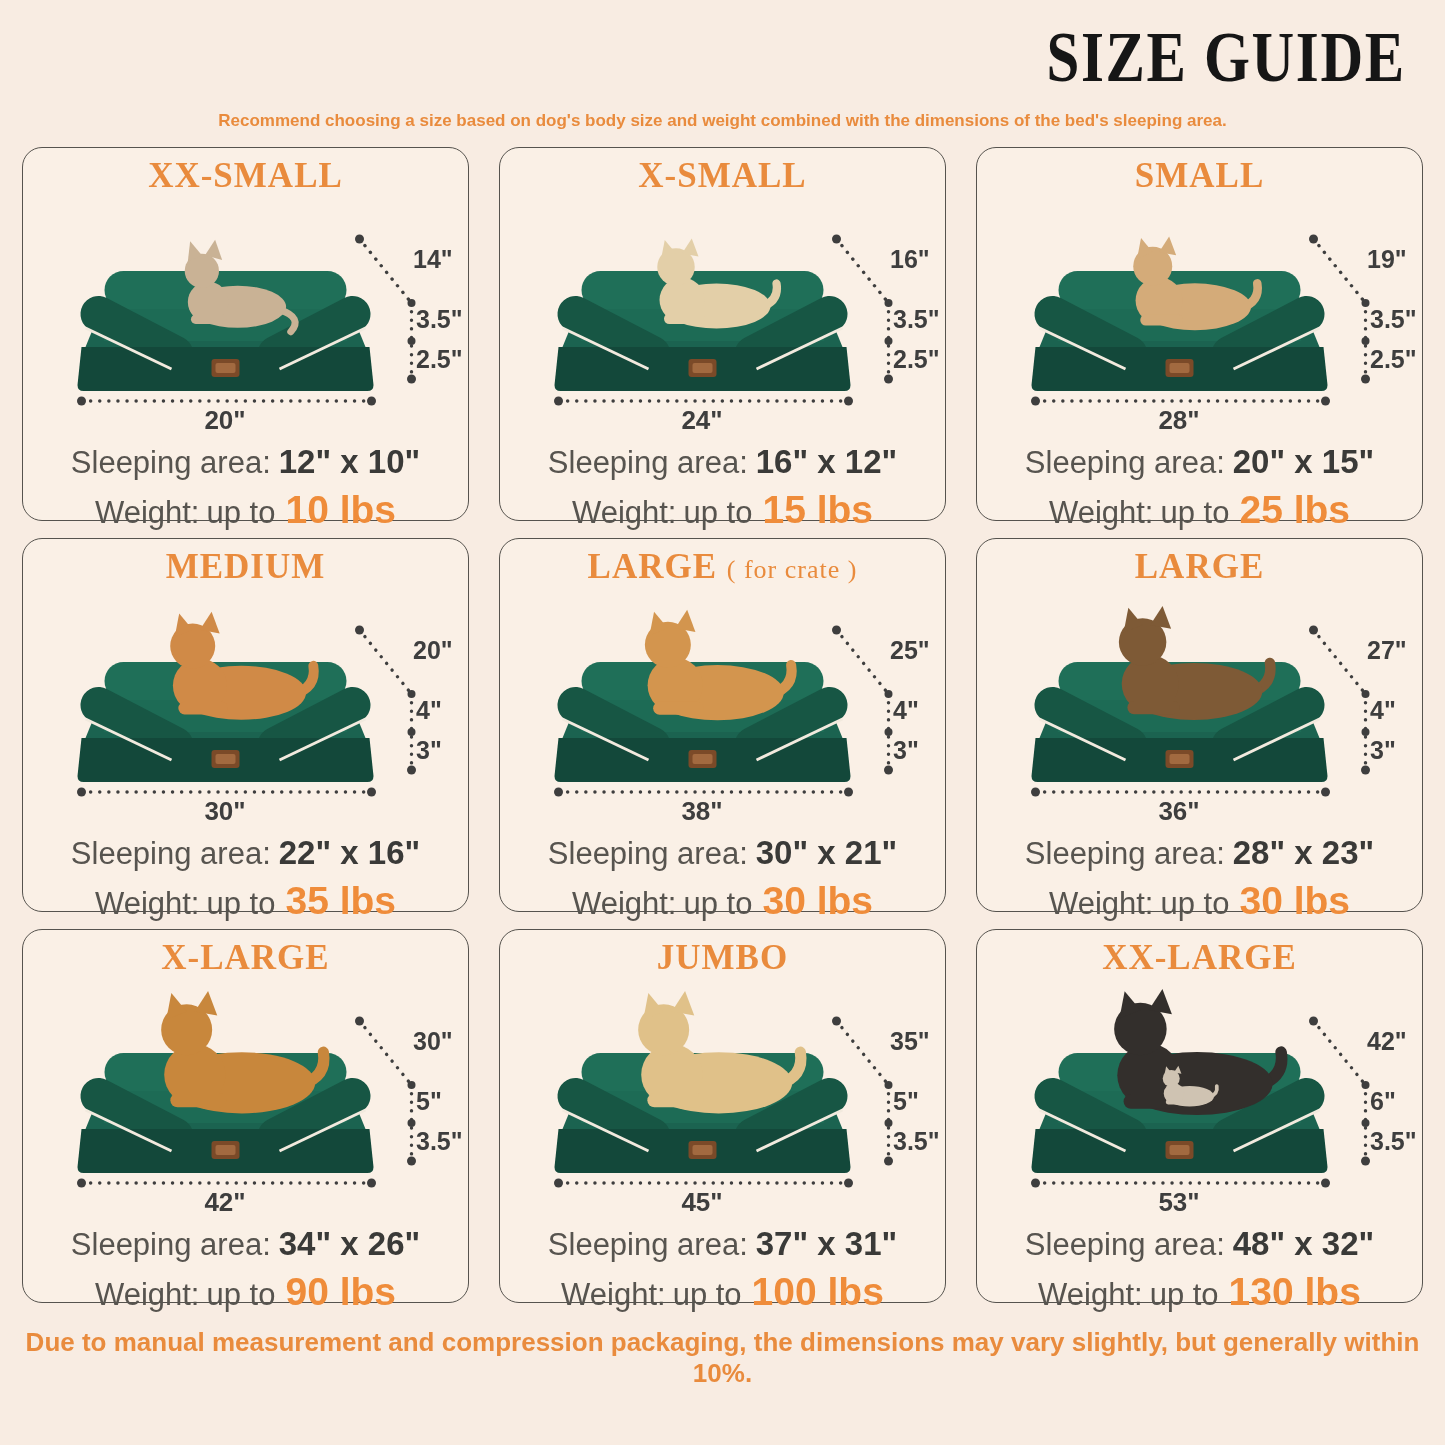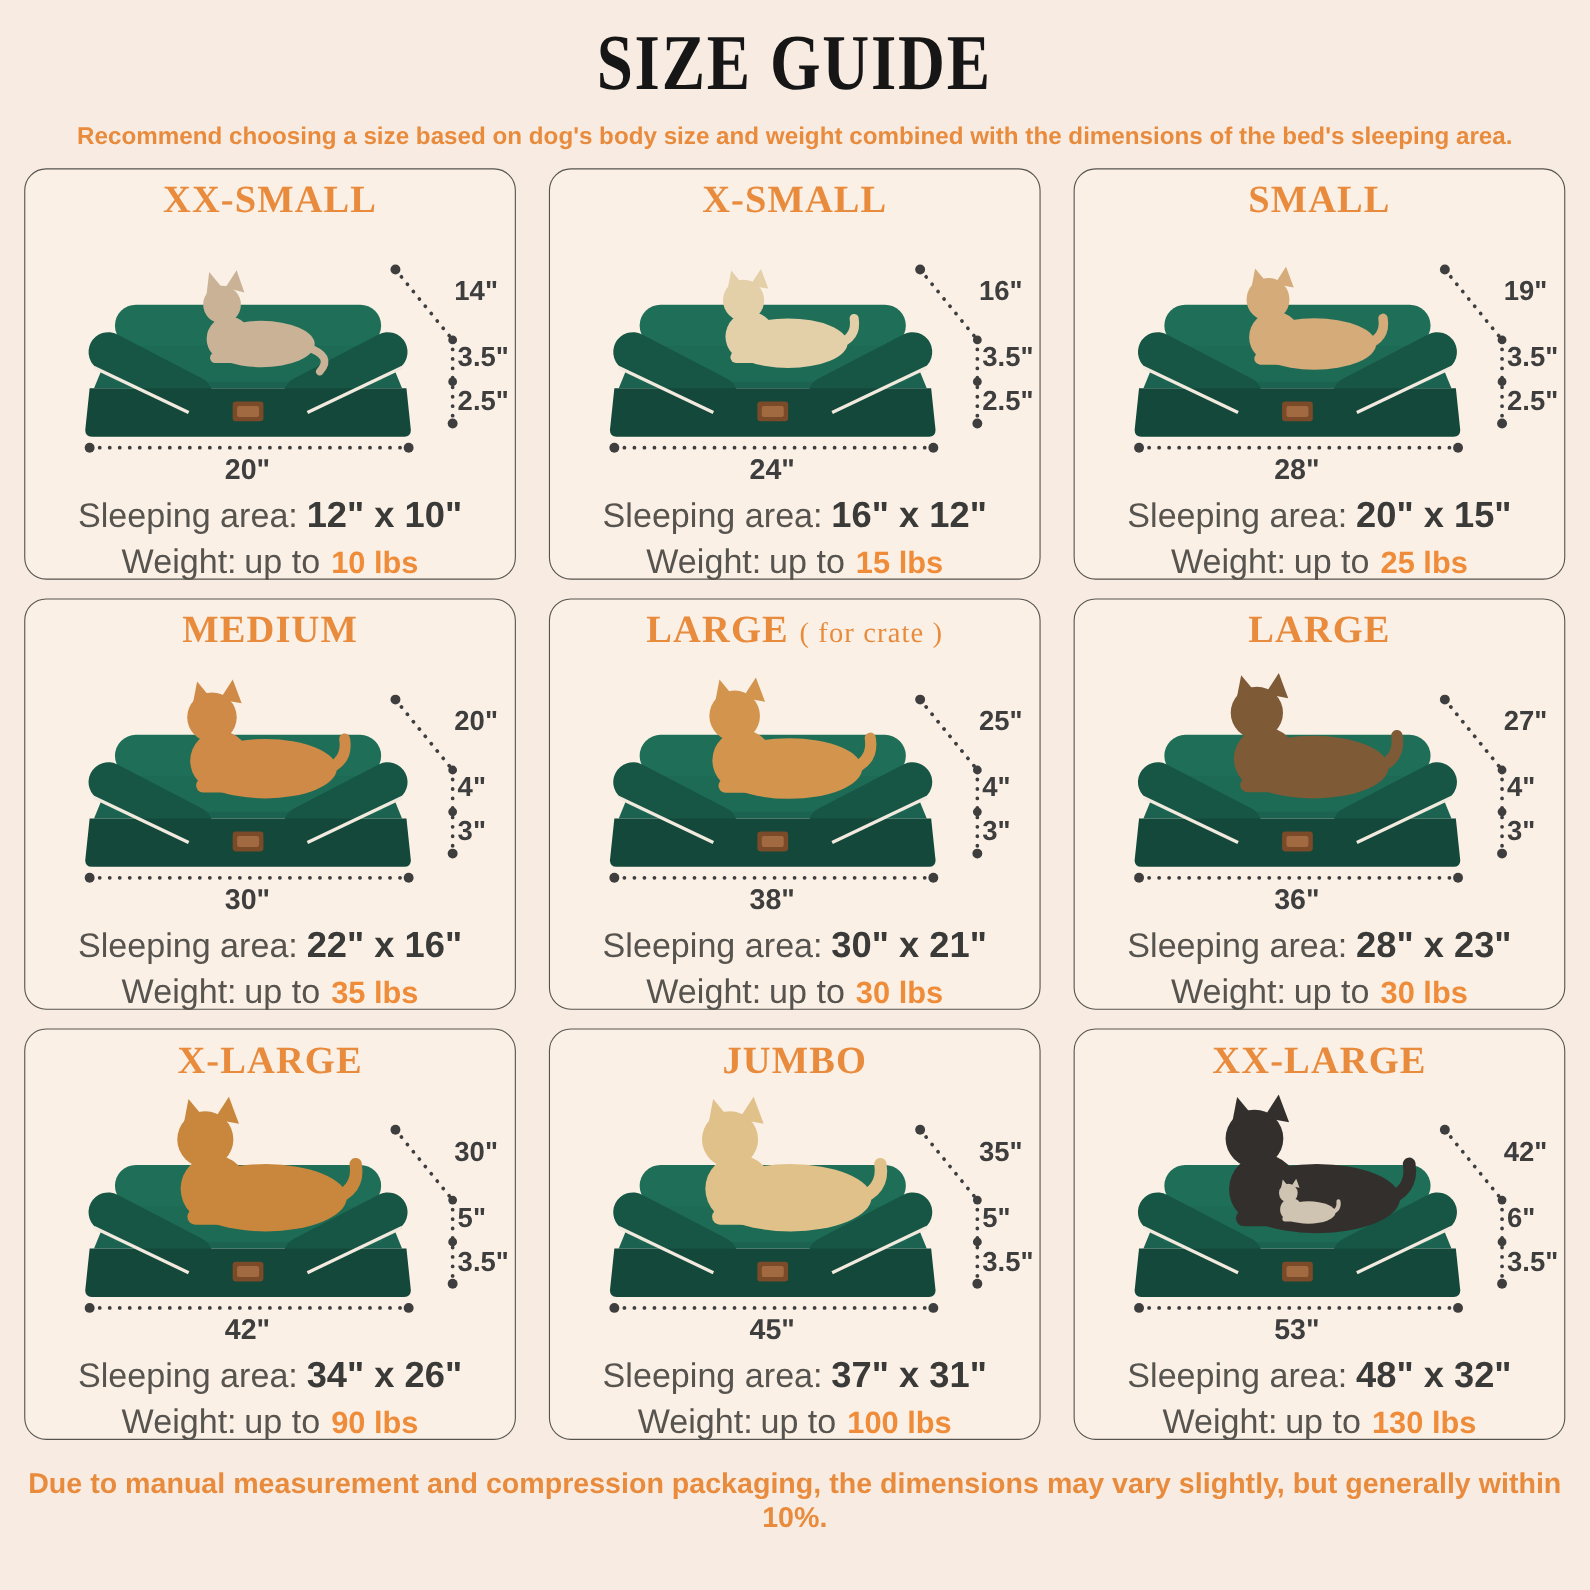--- a/index.html
+++ b/index.html
@@ -2,30 +2,30 @@
 <html><head>
 <meta charset="utf-8">
 <style>
   html,body{margin:0;padding:0;}
   body{
     width:1445px;height:1445px;
     background:#f8ece2;
     font-family:"Liberation Sans",sans-serif;
     overflow:hidden;
   }
-  .page-title{text-align:center;margin:16px 0 12px;}
+  .page-title{text-align:right;margin:16px 0 12px;}
   .page-title .t{
     display:inline-block;
     font-family:"Liberation Serif",serif;
     font-weight:bold;font-size:72px;color:#161616;
     transform:scaleX(.82);letter-spacing:2px;white-space:nowrap;
   }
   .subtitle{
     text-align:center;color:#e98b3d;font-weight:bold;
-    font-size:22px;margin:8px 10px 0;
+    font-size:17px;margin:8px 10px 0;
   }
   .grid{
     display:grid;grid-template-columns:repeat(3,447px);
     gap:17px 30px;padding:0 22px;margin-top:16px;
   }
   .card{
     position:relative;height:374px;box-sizing:border-box;
     border:1.5px solid #56534e;border-radius:20px;
     background:#faf0e6;text-align:center;padding-top:8px;
   }
@@ -39,21 +39,21 @@
   .scene-svg{position:absolute;left:0;top:0;width:100%;height:100%;}
   .dim{position:absolute;font-weight:bold;color:#3e3e3e;font-size:25px;white-space:nowrap;}
   .dim-depth{left:390px;top:48px;}
   .dim-bolster{left:393px;top:108px;}
   .dim-base{left:393px;top:148px;}
   .dim-width{left:56px;top:208px;width:292px;text-align:center;font-size:26px;}
   .sleep-line{margin:8px 0 0;font-size:31px;color:#57544f;line-height:1.15;}
   .sleep-line .val{color:#3a3a38;font-size:33px;font-weight:bold;margin-left:8px;}
   .weight-line{margin:2px 0 0;font-size:31px;color:#57544f;line-height:1.4;}
   .weight-line .up{margin-left:7px;}
-  .weight-line .wval{color:#ef8c3a;font-size:28px;font-weight:bold;margin-left:10px;}
+  .weight-line .wval{color:#ef8c3a;font-size:39px;font-weight:bold;margin-left:10px;}
   .footnote{
     text-align:center;color:#e98b3d;font-weight:bold;
     font-size:26px;margin-top:24px;
   }
   
   .fur-ragdoll{color:#c9b295}
   .fur-maltese{color:#e3cfa8}
   .fur-frenchie{color:#d4ab79}
   .fur-corgi{color:#d08a47}
   .fur-shiba{color:#d3954e}

